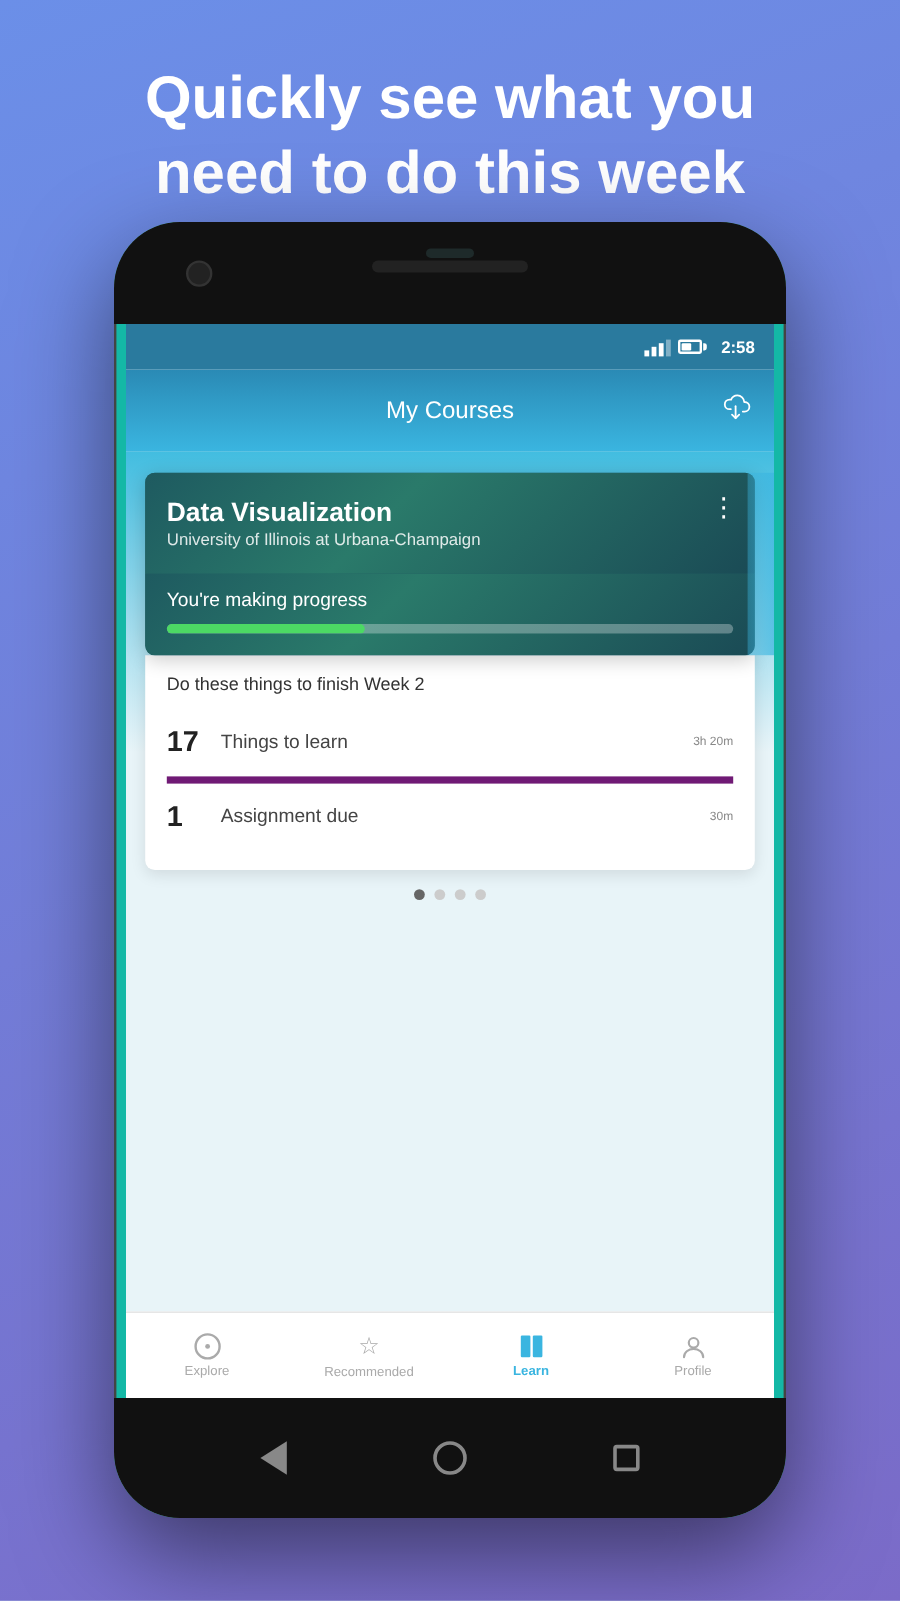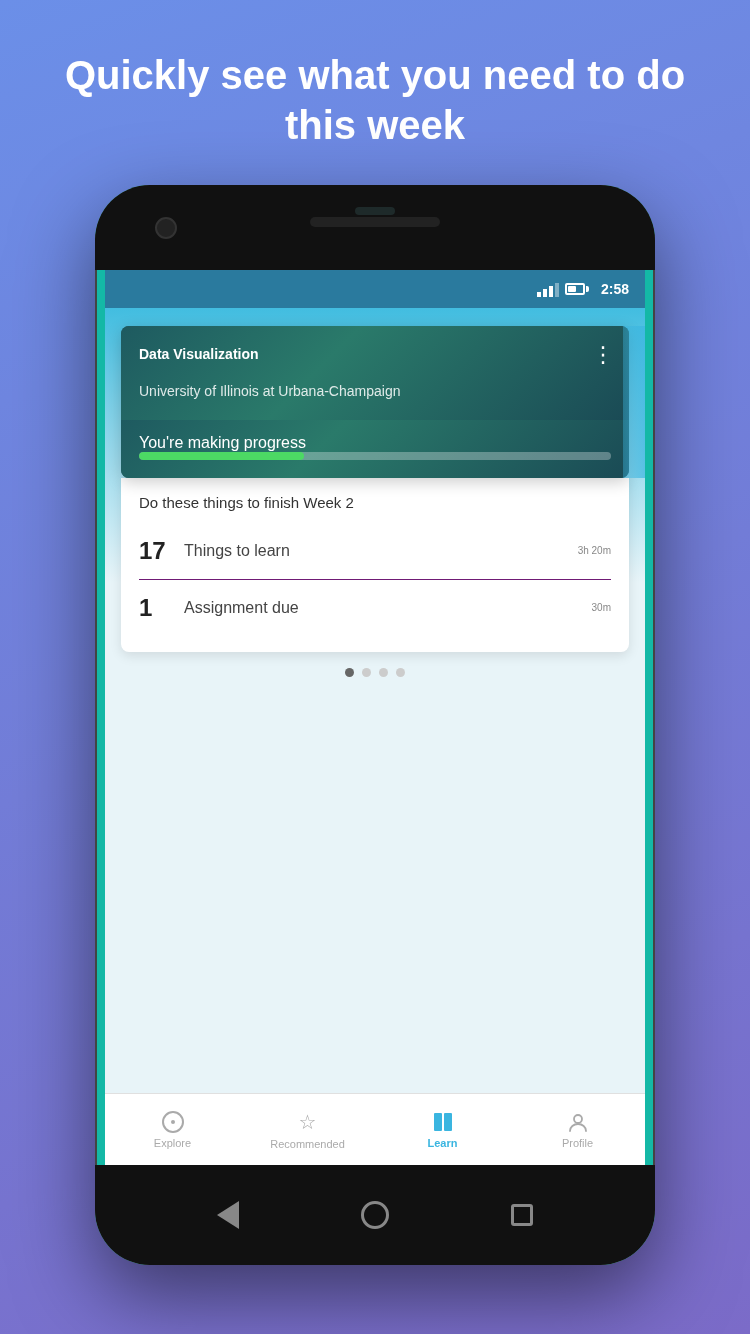--- a/index.html
+++ b/index.html
@@ -9,21 +9,21 @@
       background: linear-gradient(160deg, #6b8fe8 0%, #7b6bc8 100%);
       font-family: 'Helvetica Neue', Arial, sans-serif;
       overflow: hidden;
       position: relative;
     }
 
     
     .page-title {
       text-align: center;
       color: white;
-      font-size: 40px;
+      font-size: 50px;
       font-weight: 800;
       padding: 50px 60px 30px;
       line-height: 1.25;
     }
 
     
     .phone-frame {
       position: absolute;
       top: 185px;
       left: 50%;
@@ -232,37 +232,38 @@
       position: absolute;
       right: 14px;
       top: 16px;
       color: white;
       font-size: 22px;
       cursor: pointer;
       letter-spacing: 1px;
     }
     .card-title {
       color: white;
-      font-size: 14px;
+      font-size: 22px;
       font-weight: 700;
-      margin-bottom: 20px;
+      margin-bottom: 0;
       padding-right: 30px;
     }
     .card-subtitle {
       color: rgba(255,255,255,0.85);
       font-size: 14px;
       line-height: 1.4;
     }
     .card-progress-section {
       padding: 14px 18px 18px;
       background: linear-gradient(135deg, #1e5a60 0%, #2a7a6a 40%, #1a4a55 100%);
     }
     .progress-label {
       color: white;
       font-size: 16px;
+      margin-bottom: 10px;
     }
     .progress-bar-bg {
       background: rgba(255,255,255,0.3);
       border-radius: 4px;
       height: 8px;
       overflow: hidden;
     }
     .progress-bar-fill {
       background: #4cd964;
       height: 100%;
@@ -281,21 +282,21 @@
       font-size: 15px;
       color: #333;
       margin-bottom: 12px;
     }
 
     
     .task-row {
       display: flex;
       align-items: center;
       padding: 14px 0;
-      border-bottom: 1px solid #701a75;
+      border-bottom: 6px solid #701a75;
     }
     .task-row:last-of-type {
       border-bottom: none;
     }
     .task-number {
       font-size: 24px;
       font-weight: 700;
       color: #222;
       width: 45px;
       flex-shrink: 0;
@@ -453,20 +454,30 @@
         <div class="battery-icon">
           <div class="battery-body">
             <div class="battery-fill"></div>
           </div>
           <div class="battery-tip"></div>
         </div>
         <span class="time-text">2:58</span>
       </div>
     </div>
 
+    <div class="app-header">
+      <span class="header-title">My Courses</span>
+      <div class="download-icon">
+        <svg class="cloud-dl" viewBox="0 0 28 28" fill="none" xmlns="http://www.w3.org/2000/svg">
+          <path d="M20 18.5H21.5C23.7 18.5 25.5 16.7 25.5 14.5C25.5 12.3 23.7 10.5 21.5 10.5C21.4 10.5 21.3 10.5 21.2 10.5C21 7.5 18.5 5 15.5 5C13.1 5 11.1 6.5 10.2 8.6C9.8 8.5 9.4 8.5 9 8.5C6.8 8.5 5 10.3 5 12.5C5 14.7 6.8 16.5 9 16.5H10" stroke="white" stroke-width="1.5" stroke-linecap="round" stroke-linejoin="round"></path>
+          <polyline points="11,21 14,24 17,21" fill="none" stroke="white" stroke-width="1.5" stroke-linecap="round" stroke-linejoin="round"></polyline>
+          <line x1="14" y1="14" x2="14" y2="24" stroke="white" stroke-width="1.5" stroke-linecap="round"></line>
+        </svg>
+      </div>
+    </div>
 
     <div class="main-content">
 
       <div style="position:relative;">
 
         <div class="course-card">
           <div class="card-header">
             <div class="card-menu">⋮</div>
             <div class="card-title">Data Visualization</div>
             <div class="card-subtitle">University of Illinois at Urbana-Champaign</div>

